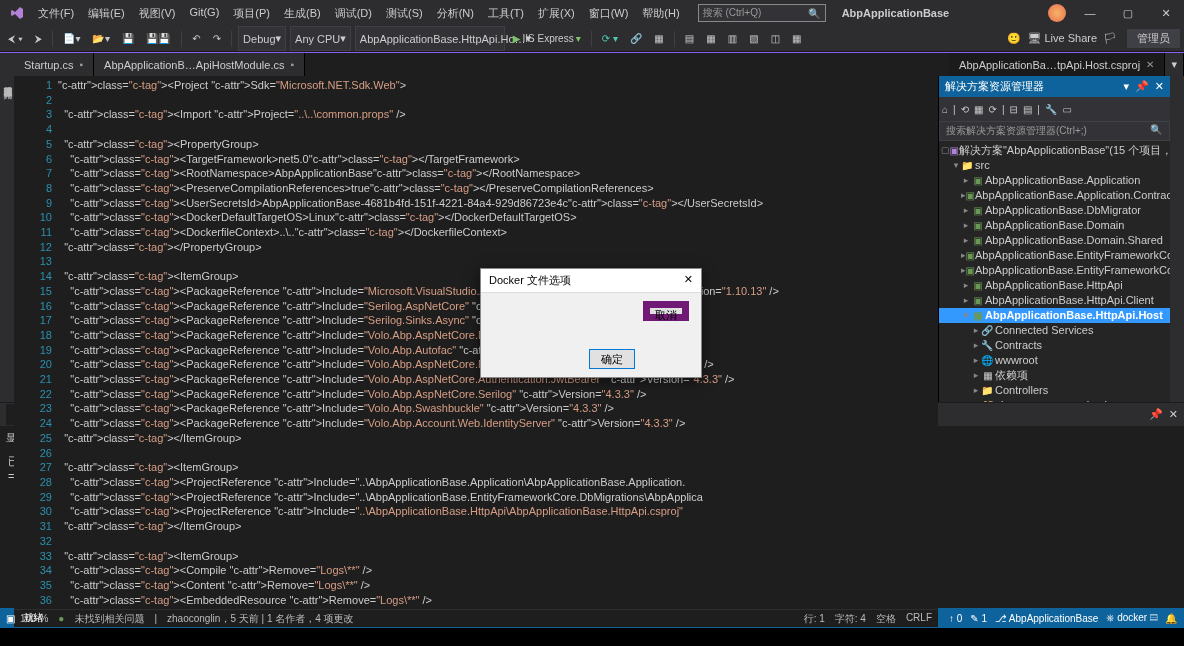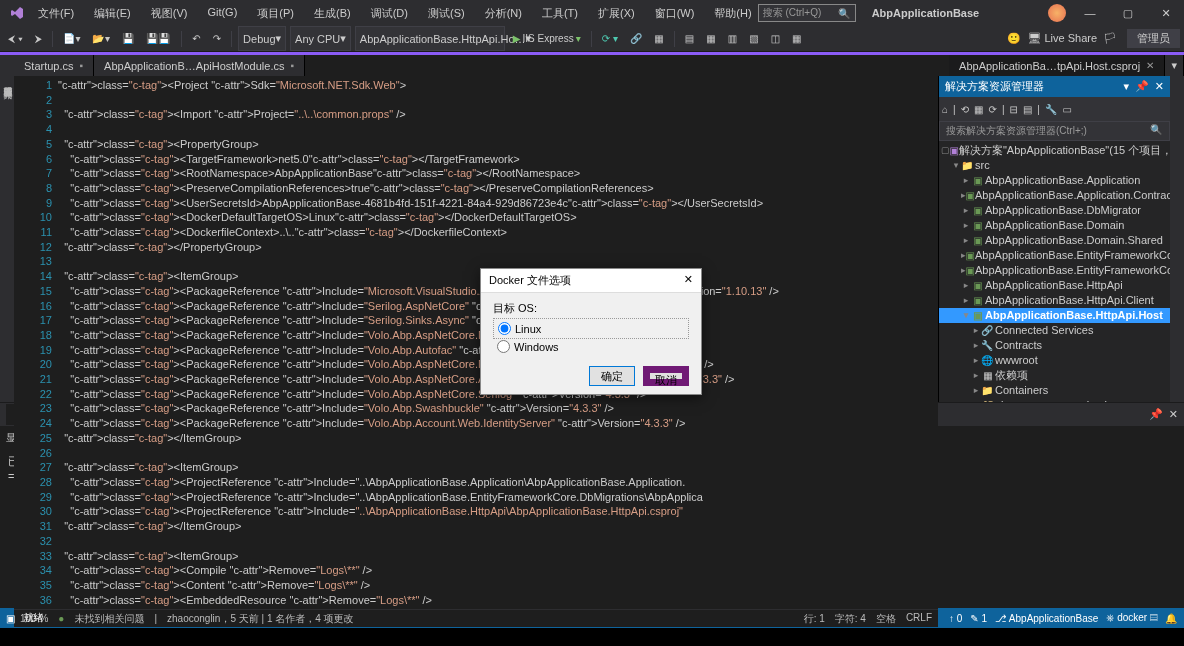--- a/index.html
+++ b/index.html
@@ -1,34 +1,34 @@
 <!DOCTYPE html>
 <html><head>
 <meta charset="utf-8">
 <style>
   * { margin:0; padding:0; box-sizing:border-box; font-family:"Segoe UI","Microsoft YaHei",sans-serif; }
   body { background:#000; width:1184px; height:646px; overflow:hidden; color:#ccc; font-size:11px; position:relative; }
   .titlebar { height:26px; background:#2d2d30; display:flex; align-items:center; padding:0 4px; }
   .titlebar .vs-logo { width:16px; height:16px; margin:0 6px; display:flex; align-items:center; }
-  .menu { display:flex; gap:8px; }
+  .menu { display:flex; gap:2px; }
   .menu span { padding:3px 6px; cursor:default; }
-  .search-box { background:#333337; border:1px solid #888; height:18px; width:98px; display:flex; align-items:center; padding:0 4px; color:#999; font-size:10px; }
+  .search-box { margin-left:12px; background:#333337; border:1px solid #888; height:18px; width:128px; display:flex; align-items:center; padding:0 4px; color:#999; font-size:10px; }
   .search-box .mag { margin-left:auto; }
   .ext-name { margin-left:16px; font-weight:600; color:#ccc; }
   .win-ctrl { margin-left:auto; display:flex; gap:10px; align-items:center; }
   .win-ctrl .avatar { width:18px; height:18px; border-radius:50%; background:radial-gradient(circle,#f7b267,#e76f51); }
   .win-ctrl .wc { width:28px; text-align:center; color:#ccc; }
   .toolbar { height:26px; background:#2d2d30; display:flex; align-items:center; padding:0 4px; gap:4px; border-bottom:1px solid #1b1b1c; }
   .tb-btn { padding:2px 4px; color:#c8c8c8; display:flex; align-items:center; gap:2px; font-size:10px;}
   .tb-drop { background:#333337; border:1px solid #3f3f46; height:25px; padding:0 4px; display:flex; align-items:center; font-size:11px;}
   .tb-sep { width:1px; height:16px; background:#3f3f46; margin:0 2px;}
   .green-play { color:#7cc26a; }
   .liveshare { margin-left:auto; display:flex; gap:6px; align-items:center; }
   .admin-btn { background:#3f3f46; padding:2px 10px; margin-left:4px;}
-  .doc-row { height:24px; background:#1e1e1e; display:flex; border-top:3px solid #8b5cf6; }
+  .doc-row { height:24px; background:#1e1e1e; display:flex; border-top:1px solid #8b5cf6; }
   .leftgutter { width:14px; background:#2d2d30; }
   .tabs { display:flex; flex:1; }
   .tab { padding:4px 10px; background:#2d2d30; border-right:1px solid #000; display:flex; align-items:center; gap:6px; font-size:11px; }
   .tab.active { background:#1b1b1c; }
   .tab .x { color:#999; font-size:10px;}
   .tabs-right { margin-left:auto; display:flex; }
   .body-row { display:flex; height:calc(646px - 26px - 26px - 24px - 18px - 16px - 210px); }
   .side-tool { width:14px; background:#2d2d30; writing-mode:vertical-rl; font-size:9px; color:#bbb; padding-top:4px;}
   .editor { flex:1; background:#1e1e1e; display:flex; font-family:Consolas,monospace; font-size:11px; position:relative;}
   .gutter { width:44px; text-align:right; color:#2b91af; padding:2px 6px 2px 0; line-height:14.7px; background:#1e1e1e;}
@@ -56,21 +56,21 @@
   .statusbar { height:20px; background:#0e639c; color:#fff; display:flex; align-items:center; padding:0 6px; font-size:10px; gap:8px;}
   .statusbar .right{margin-left:auto; display:flex; gap:8px; align-items:center;}
   .dialog { position:absolute; left:480px; top:268px; width:222px; background:#f0f0f0; color:#000; border:1px solid #888; box-shadow:0 3px 12px rgba(0,0,0,.5);}
   .dlg-title { background:#fff; padding:4px 8px; display:flex; font-size:11px; border-bottom:1px solid #ddd;}
   .dlg-title .x{margin-left:auto;}
   .dlg-body { padding:8px 12px 4px; font-size:11px;}
   .dlg-body label{display:flex; align-items:center; gap:4px; padding:1px 0;}
   .dlg-body .opts { border:1px dotted #999; padding:2px 4px; margin-top:2px;}
   .dlg-btns { display:flex; justify-content:flex-end; gap:8px; padding:8px 12px;}
   .dlg-btns button{ width:46px; height:20px; background:#e1e1e1; border:7px solid #701a75; font-size:11px;}
-  .dlg-btns button.def{border:1px solid #0078d7;}
+  .dlg-btns button.def{border:1px solid #0078d7;margin-top:48px;}
   .out-right{margin-left:auto;display:flex;gap:6px;}
   .flex-col{display:flex;flex-direction:column;}
 </style>
 </head>
 <body>
 
 <div class="titlebar">
   <div class="vs-logo">
     <svg width="14" height="14" viewBox="0 0 14 14">
         <path fill="#b180d7" d="M10 1l3 2v8l-3 2-5-5-3 2-1-1V5l1-1 3 2z"></path>
@@ -347,21 +347,21 @@
         <div class="tree-item" style="padding-left: 32px;">
           <span class="tw">▸</span>
           <span class="ic">▦</span>
           <span>依赖项</span>
         </div>
         <div class="tree-item" style="padding-left: 32px;">
           <span class="tw">▸</span>
           <span class="ic">
             <span class="folder">📁</span>
           </span>
-          <span>Containers</span>
+          <span>Controllers</span>
         </div>
         <div class="tree-item" style="padding-left: 32px;">
           <span class="tw"></span>
           <span class="ic">
             <span class="yellow">JS</span>
           </span>
           <span>abp.resourcemapping.js</span>
         </div>
       </div>
   </div>
@@ -403,30 +403,17 @@
     <span>⎈ <span>docker</span> ▤</span>
     <span>🔔</span>
   </div>
 </div>
 
 <div class="dialog">
   <div class="dlg-title">
     <span>Docker 文件选项</span>
     <span class="x">✕</span>
   </div>
-  <div class="dlg-body">
-    <div>目标 OS:</div>
-    <div class="opts">
-      <label>
-          <input type="radio" checked="" style=""> 
-          <span>Linux</span>
-        </label>
-    </div>
-    <label style="padding-left:4px">
-        <input type="radio" style=""> 
-        <span>Windows</span>
-      </label>
-  </div>
   <div class="dlg-btns">
     <button class="def">确定</button>
     <button>取消</button>
   </div>
 </div>
 
 </body></html>

